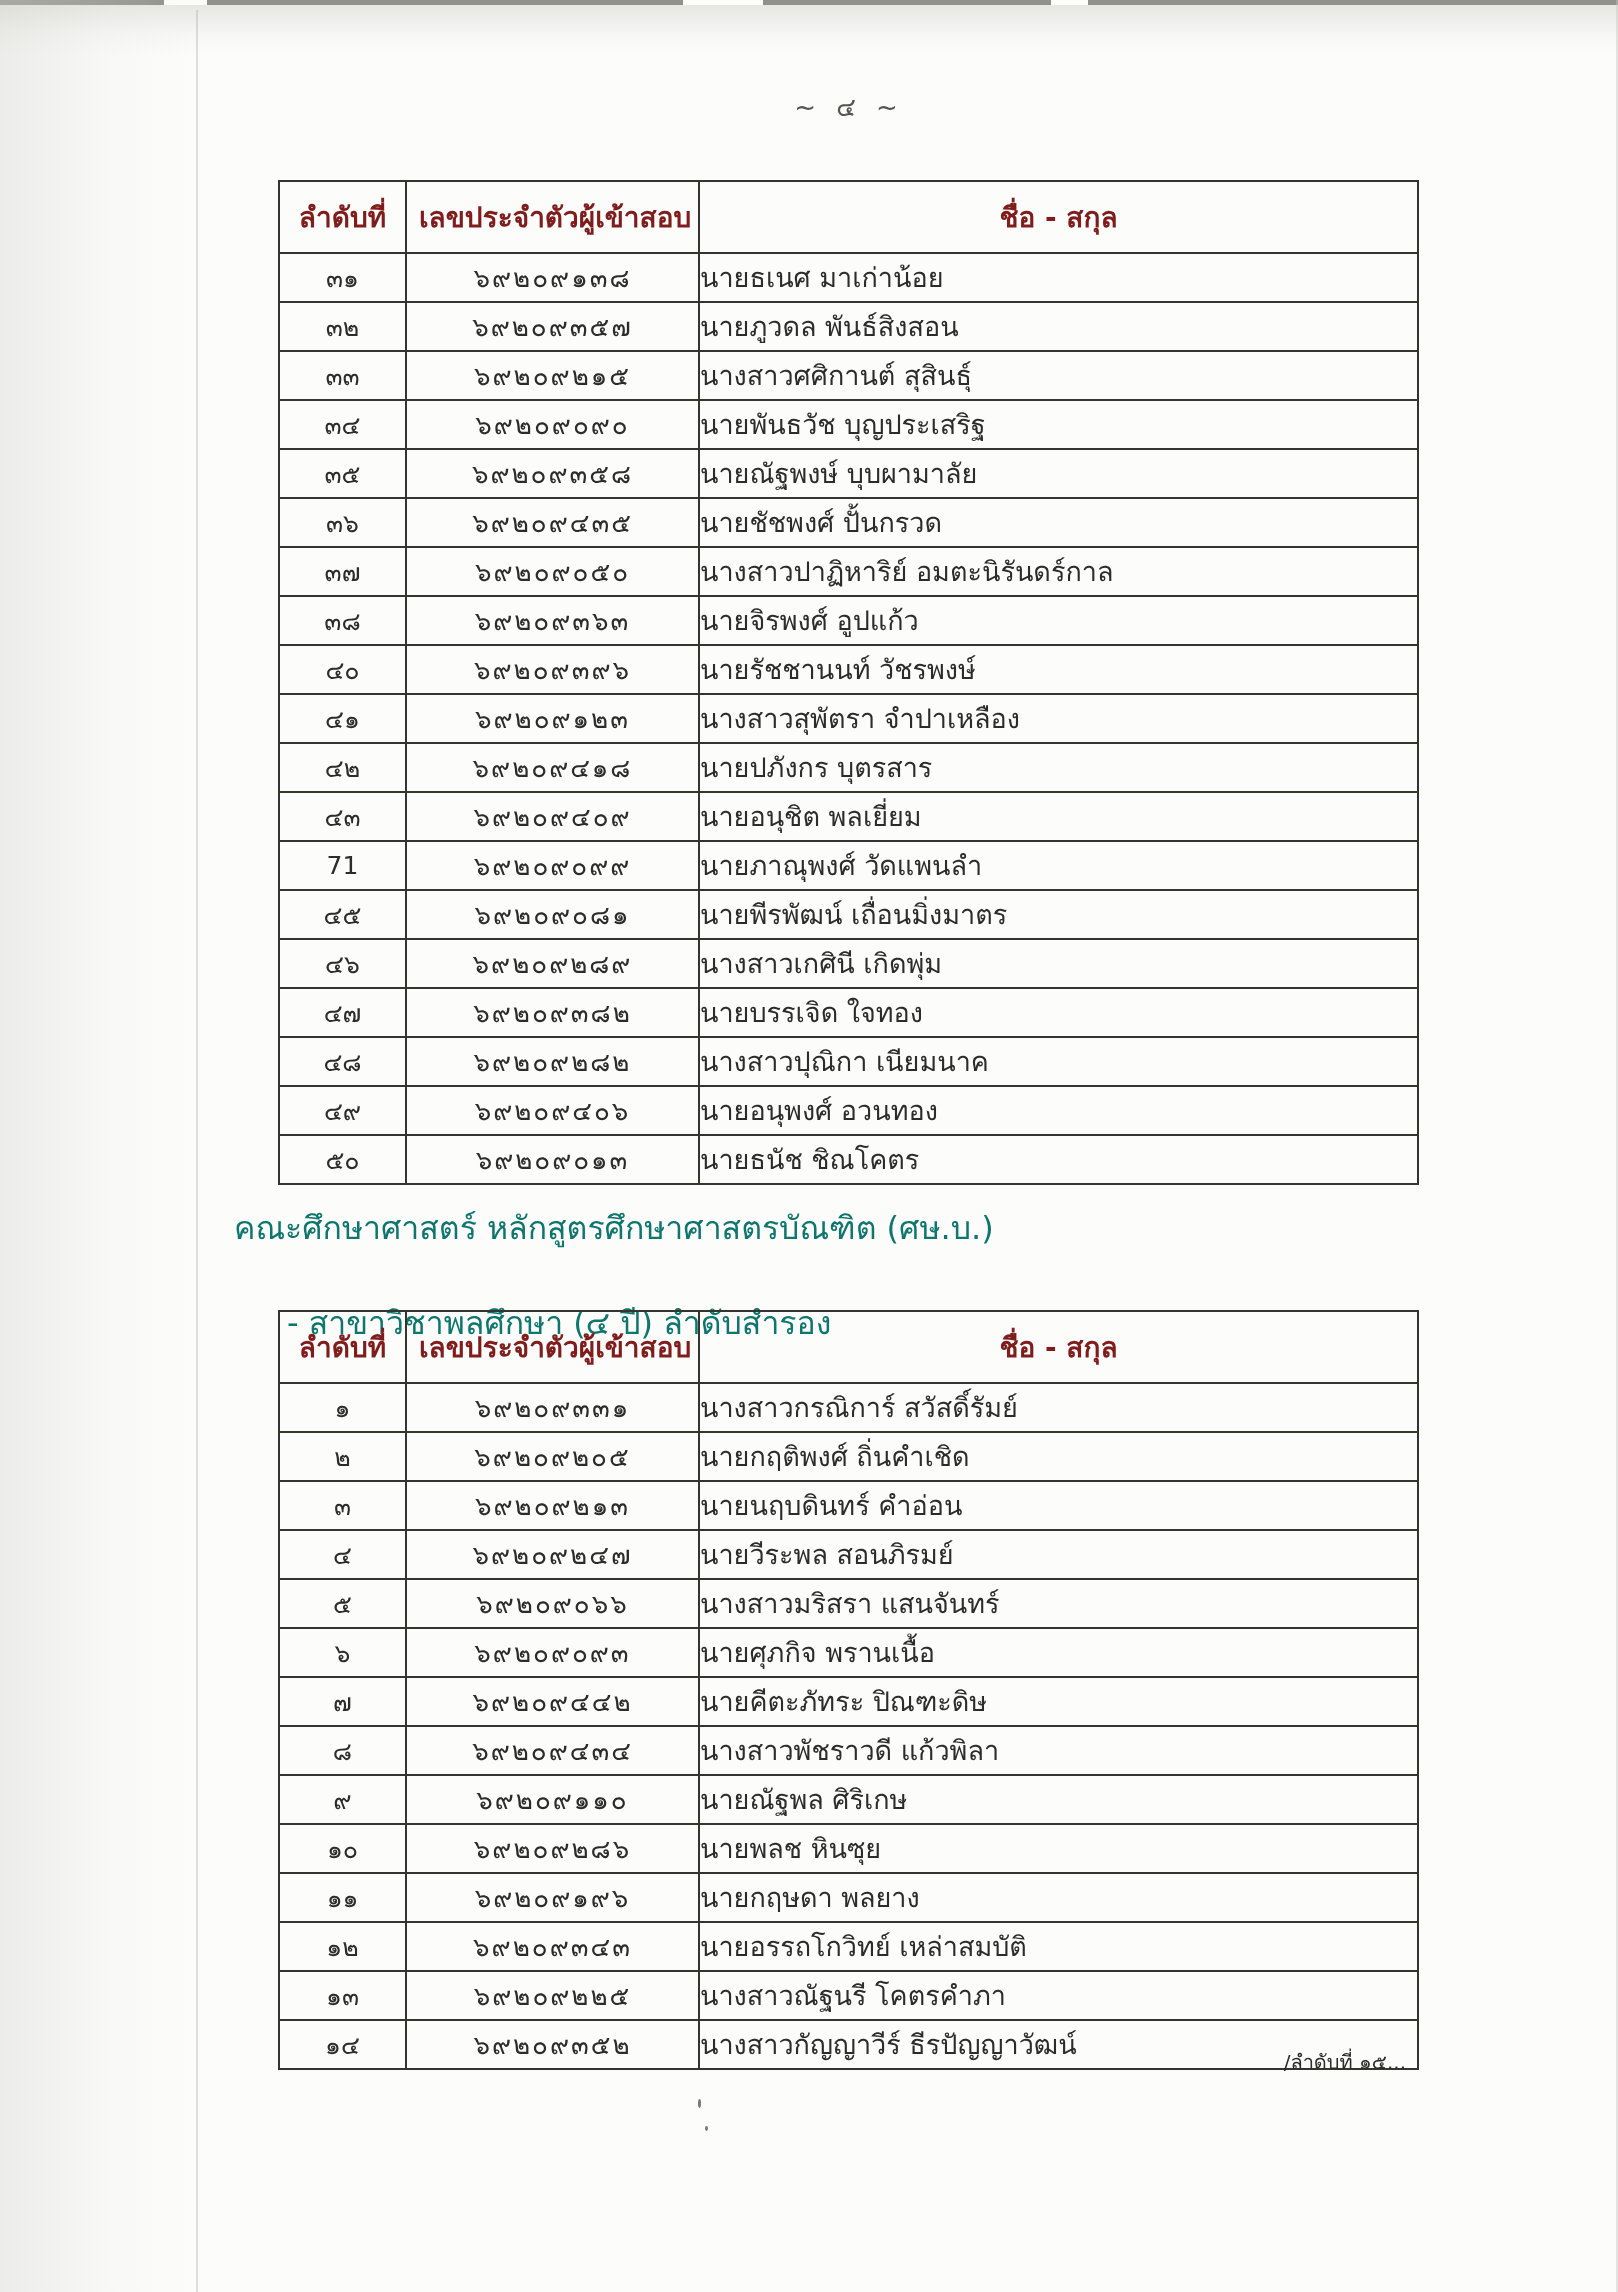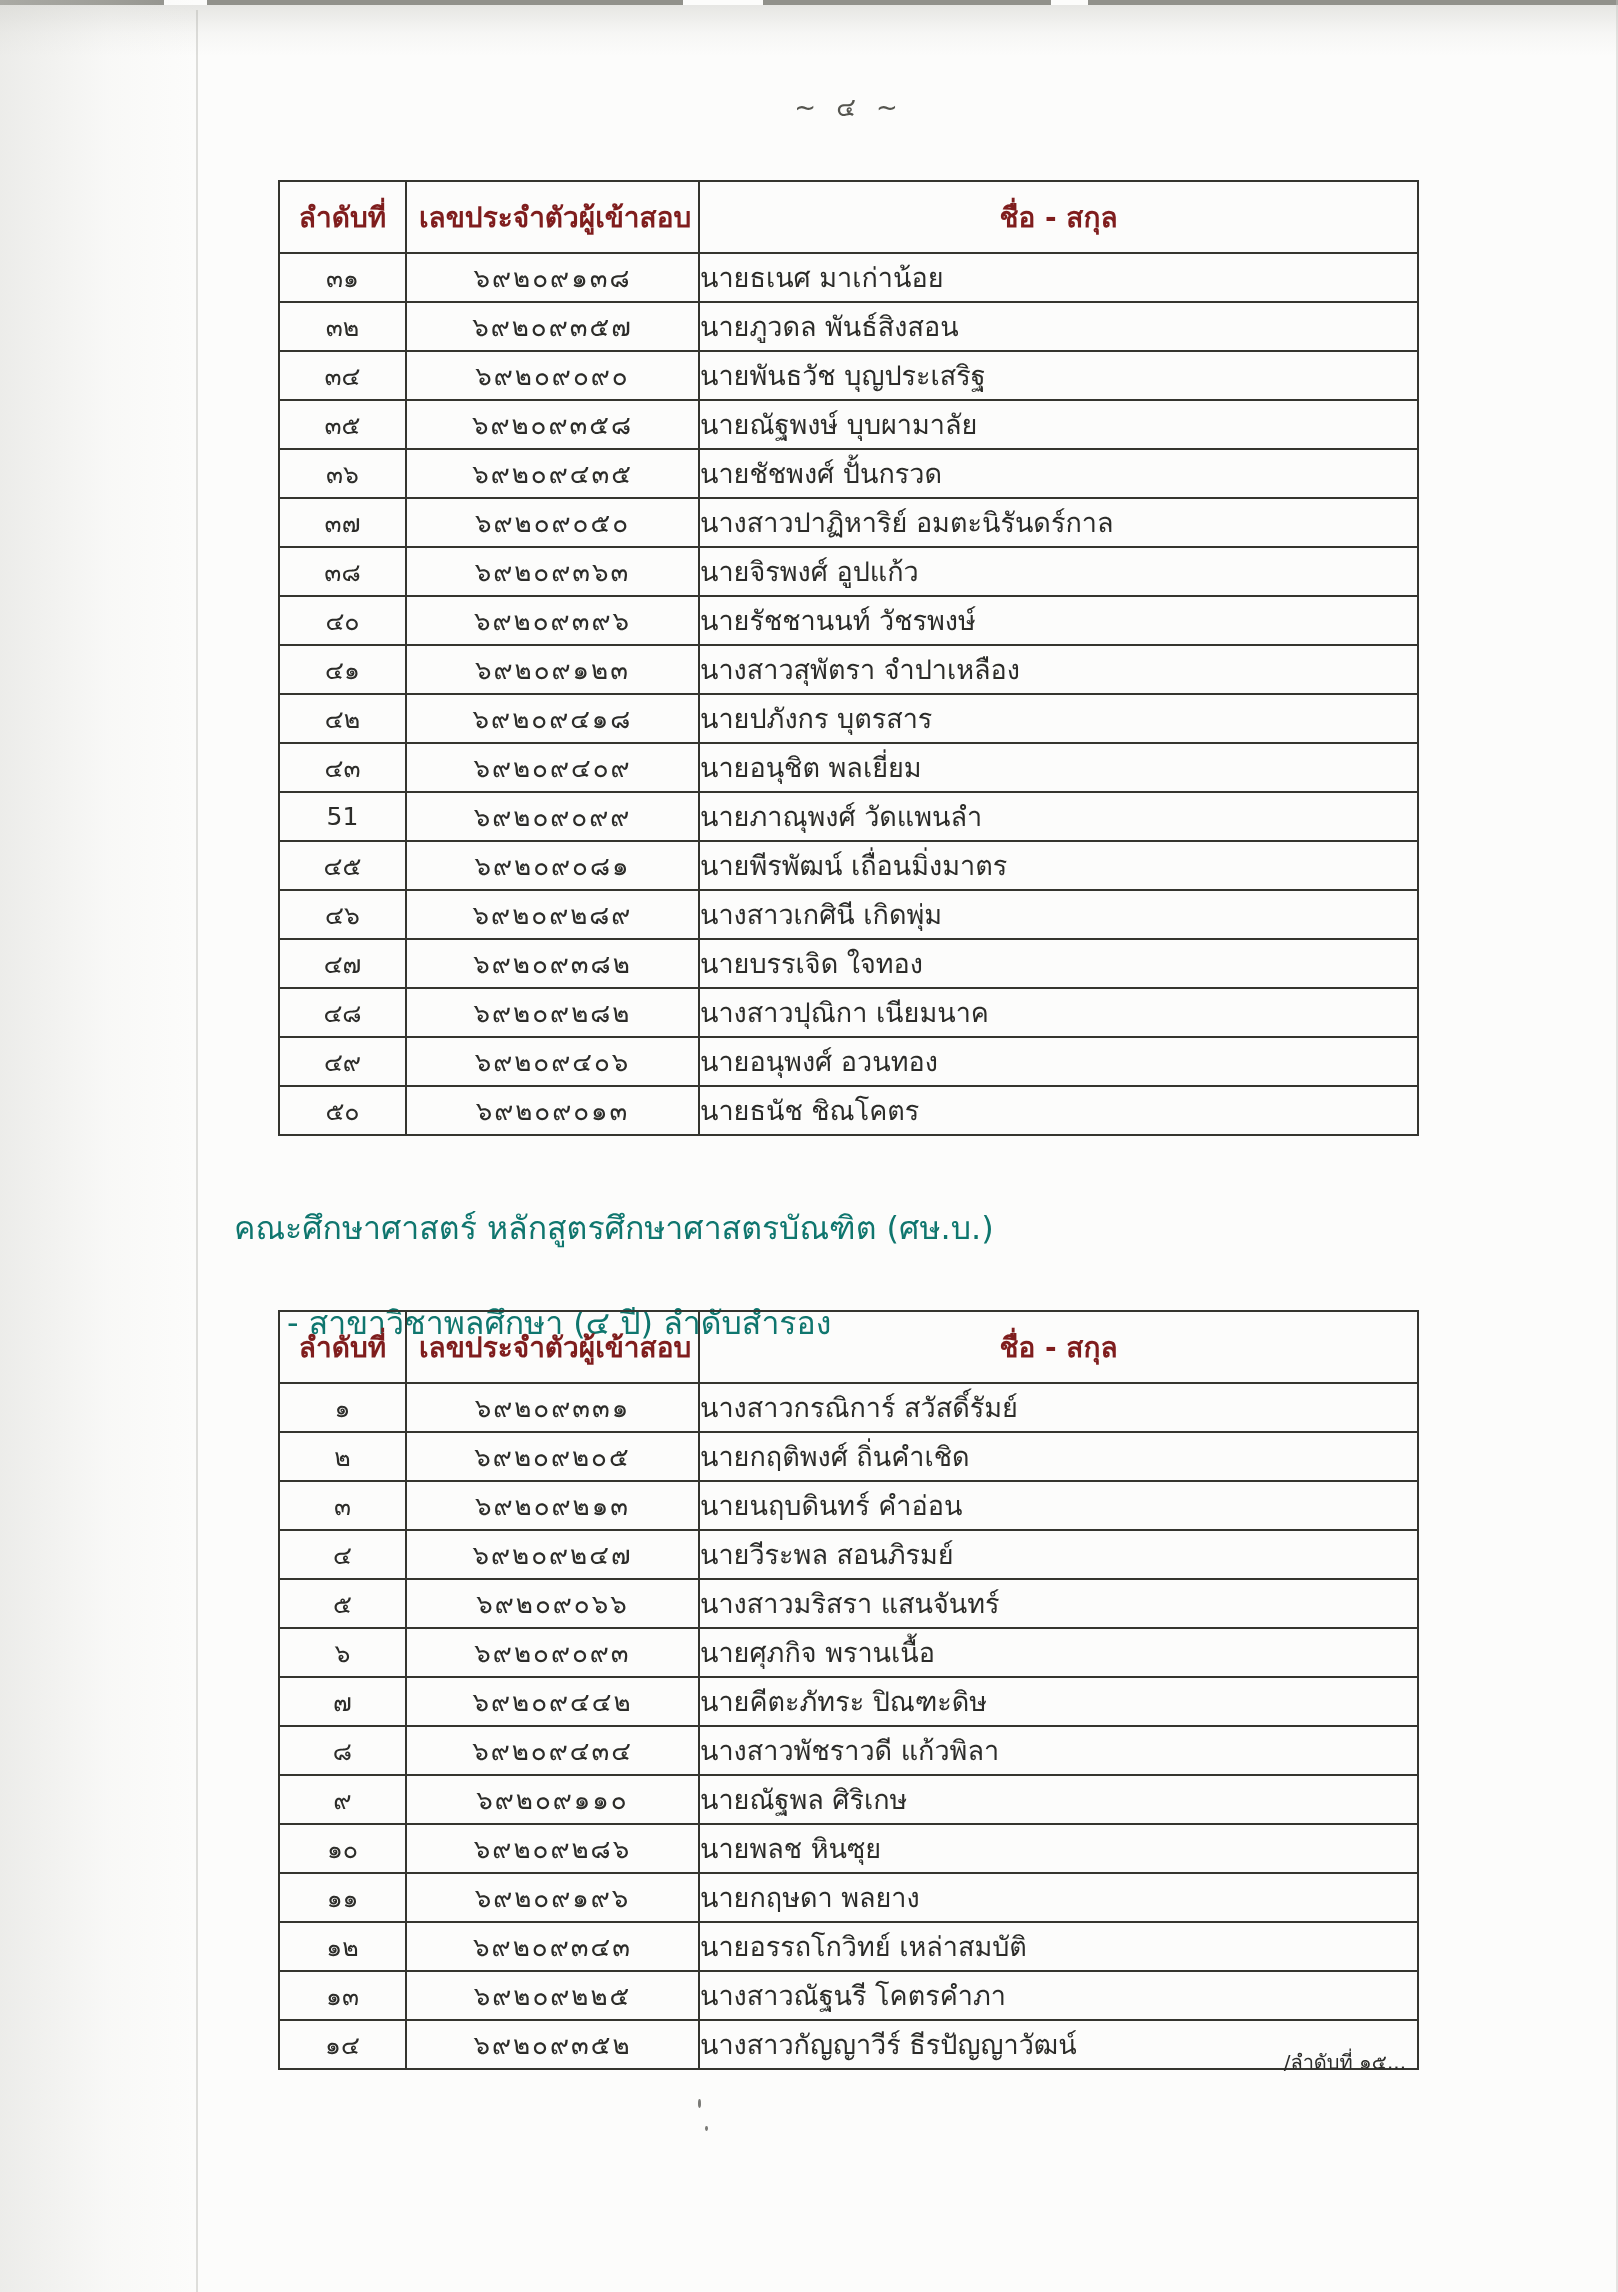--- a/index.html
+++ b/index.html
@@ -109,20 +109,25 @@
           <td class="no">๓๑</td>
           <td class="id">๖๙๒๐๙๑๓๘</td>
           <td class="name">นายธเนศ มาเก่าน้อย</td>
         </tr>
         <tr>
           <td class="no">๓๒</td>
           <td class="id">๖๙๒๐๙๓๕๗</td>
           <td class="name">นายภูวดล พันธ์สิงสอน</td>
         </tr>
         <tr>
+          <td class="no">๓๓</td>
+          <td class="id">๖๙๒๐๙๒๑๕</td>
+          <td class="name">นางสาวศศิกานต์ สุสินธุ์</td>
+        </tr>
+        <tr>
           <td class="no">๓๔</td>
           <td class="id">๖๙๒๐๙๐๙๐</td>
           <td class="name">นายพันธวัช บุญประเสริฐ</td>
         </tr>
         <tr>
           <td class="no">๓๕</td>
           <td class="id">๖๙๒๐๙๓๕๘</td>
           <td class="name">นายณัฐพงษ์ บุบผามาลัย</td>
         </tr>
         <tr>
@@ -154,21 +159,21 @@
           <td class="no">๔๒</td>
           <td class="id">๖๙๒๐๙๔๑๘</td>
           <td class="name">นายปภังกร บุตรสาร</td>
         </tr>
         <tr>
           <td class="no">๔๓</td>
           <td class="id">๖๙๒๐๙๔๐๙</td>
           <td class="name">นายอนุชิต พลเยี่ยม</td>
         </tr>
         <tr>
-          <td class="no">51</td>
+          <td class="no">71</td>
           <td class="id">๖๙๒๐๙๐๙๙</td>
           <td class="name">นายภาณุพงศ์ วัดแพนลำ</td>
         </tr>
         <tr>
           <td class="no">๔๕</td>
           <td class="id">๖๙๒๐๙๐๘๑</td>
           <td class="name">นายพีรพัฒน์ เถื่อนมิ่งมาตร</td>
         </tr>
         <tr>
           <td class="no">๔๖</td>

